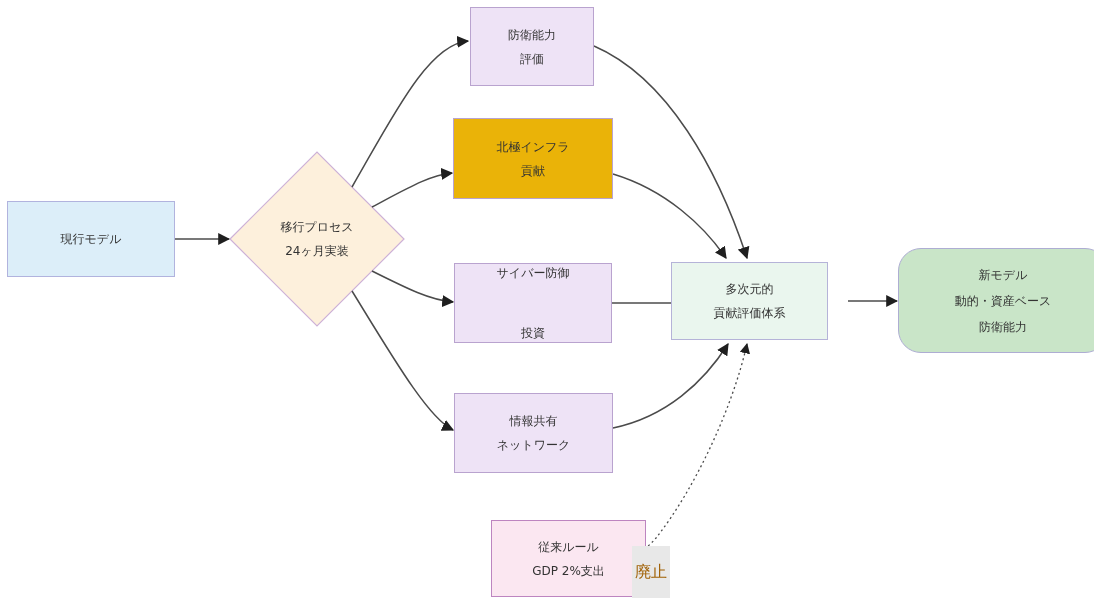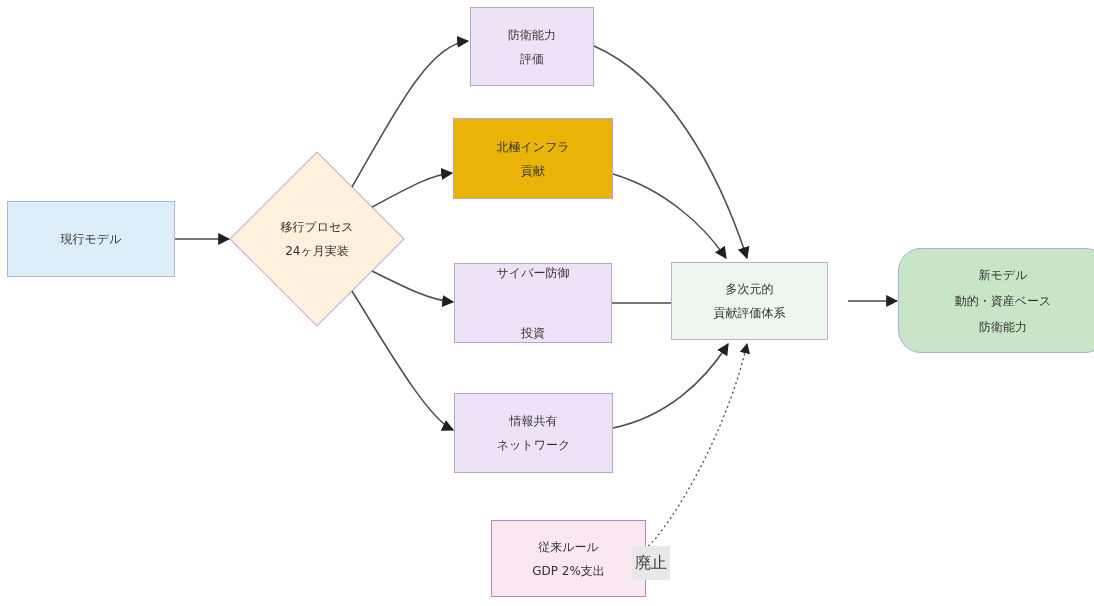--- a/index.html
+++ b/index.html
@@ -27,24 +27,24 @@
   .n-network {left:454px; top:393px; width:159px; height:80px; background:#eee3f6; border-color:#b9a3cf;}
   .n-eval    {left:671px; top:262px; width:157px; height:78px; background:#eaf6ee; border-color:#b5b3d8;}
   .n-newmodel{left:898px; top:248px; width:210px; height:105px;background:#c9e5c8; border-color:#aeadd3; line-height:26px;border-radius:23px;}
   .n-legacy  {left:455px; top:520px; width:155px; height:77px; background:#fbe7f1; border-color:#bd85c0;margin-left:36px;}
   .n-transition{
     left:237px; top:213px; width:160px; height:52px;
     background:transparent; border:none;
   }
   .edge-label{
     position:absolute; left:632px; top:546px;
-    padding:6px 3px;
+    padding:15px 3px;
     background:#e8e8e8;
     font-size:16px; line-height:22px;
-    color:#404040;
+    color:#a16207;
   }
 </style>
 </head>
 <body>
 
 <div class="canvas">
 
   <svg class="edges" viewBox="0 0 1094 606" xmlns="http://www.w3.org/2000/svg">
     <defs>
       <marker id="arrow" viewBox="0 0 10 10" refX="9" refY="5" markerWidth="8" markerHeight="8" orient="auto-start-reverse">

